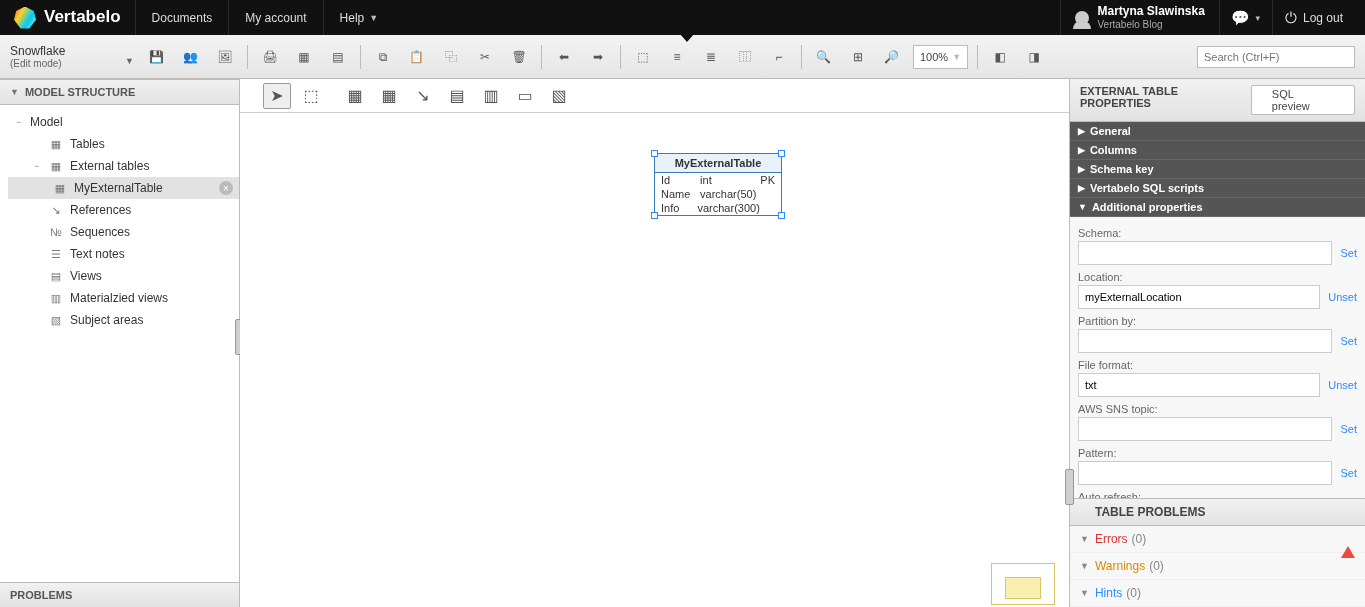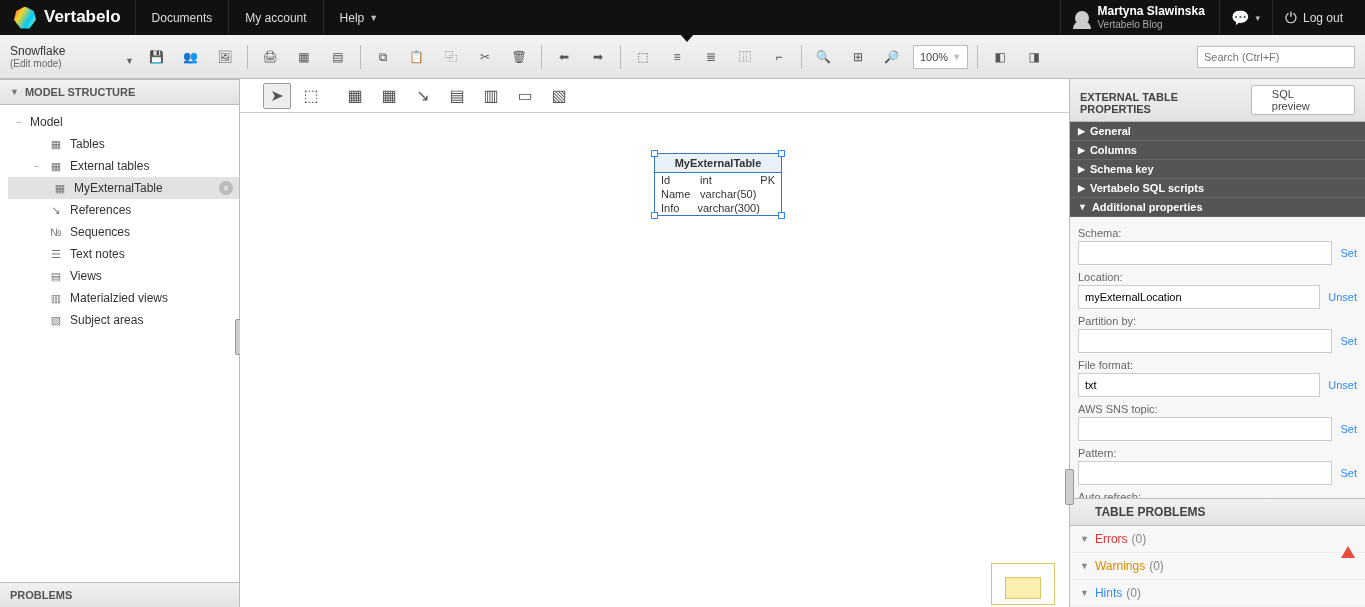--- a/index.html
+++ b/index.html
@@ -59,21 +59,21 @@
 .ent{position:absolute;border:1px solid #3b76c4;font-size:11px;color:#333;background:#fff}
 .ent .ent-title{background:#e9f1fb;border-bottom:1px solid #3b76c4;text-align:center;font-weight:bold;padding:3px 6px}
 .ent .ent-row{display:flex;padding:1px 6px}
 .ent .c1{width:48px}
 .ent .c2{width:72px}
 .ent .c3{width:20px;text-align:right}
 .hnd{position:absolute;width:7px;height:7px;border:1px solid #2e8bff;background:#fff}
 .hnd.tl{top:-4px;left:-4px}.hnd.tr{top:-4px;right:-4px}.hnd.bl{bottom:-4px;left:-4px}.hnd.br{bottom:-4px;right:-4px}
 
 .rightcol{width:296px;border-left:1px solid #bbb;background:#f7f7f7;display:flex;flex-direction:column;position:relative;font-size:12px;color:#444}
-.rp-head{background:linear-gradient(#f1f1f1,#e2e2e2);border-bottom:1px solid #bbb;padding:6px 10px;font-size:11px;font-weight:bold;color:#444;display:flex;align-items:flex-end}
+.rp-head{background:linear-gradient(#f1f1f1,#e2e2e2);border-bottom:1px solid #bbb;padding:6px 10px;font-size:11px;font-weight:bold;color:#444;display:flex;align-items:flex-start}
 .rp-head .btn{margin-left:auto;font-size:11px;font-weight:normal;background:#fff;border:1px solid #bbb;padding:2px 20px;border-radius:2px;cursor:pointer}
 .sections{overflow:auto}
 .sec-hd{background:#555;color:#fff;font-size:11px;font-weight:bold;padding:3px 8px;display:flex;align-items:center;cursor:pointer;border-bottom:1px solid #666}
 .sec-hd .ar{margin-right:5px;font-size:9px}
 .sec-body{padding:4px 8px 8px 8px}
 .fld{margin-top:6px}
 .fld-label{font-size:11px;color:#666}
 .fld-row{display:flex;align-items:center;margin-top:2px}
 .fld-row input[type=text]{flex:1;height:24px;border:1px solid #ccc;padding:1px 6px;font-size:11px;background:#fff}
 .fld-row .lnk{margin-left:8px;color:#2e8bff;font-size:11px;cursor:pointer}

